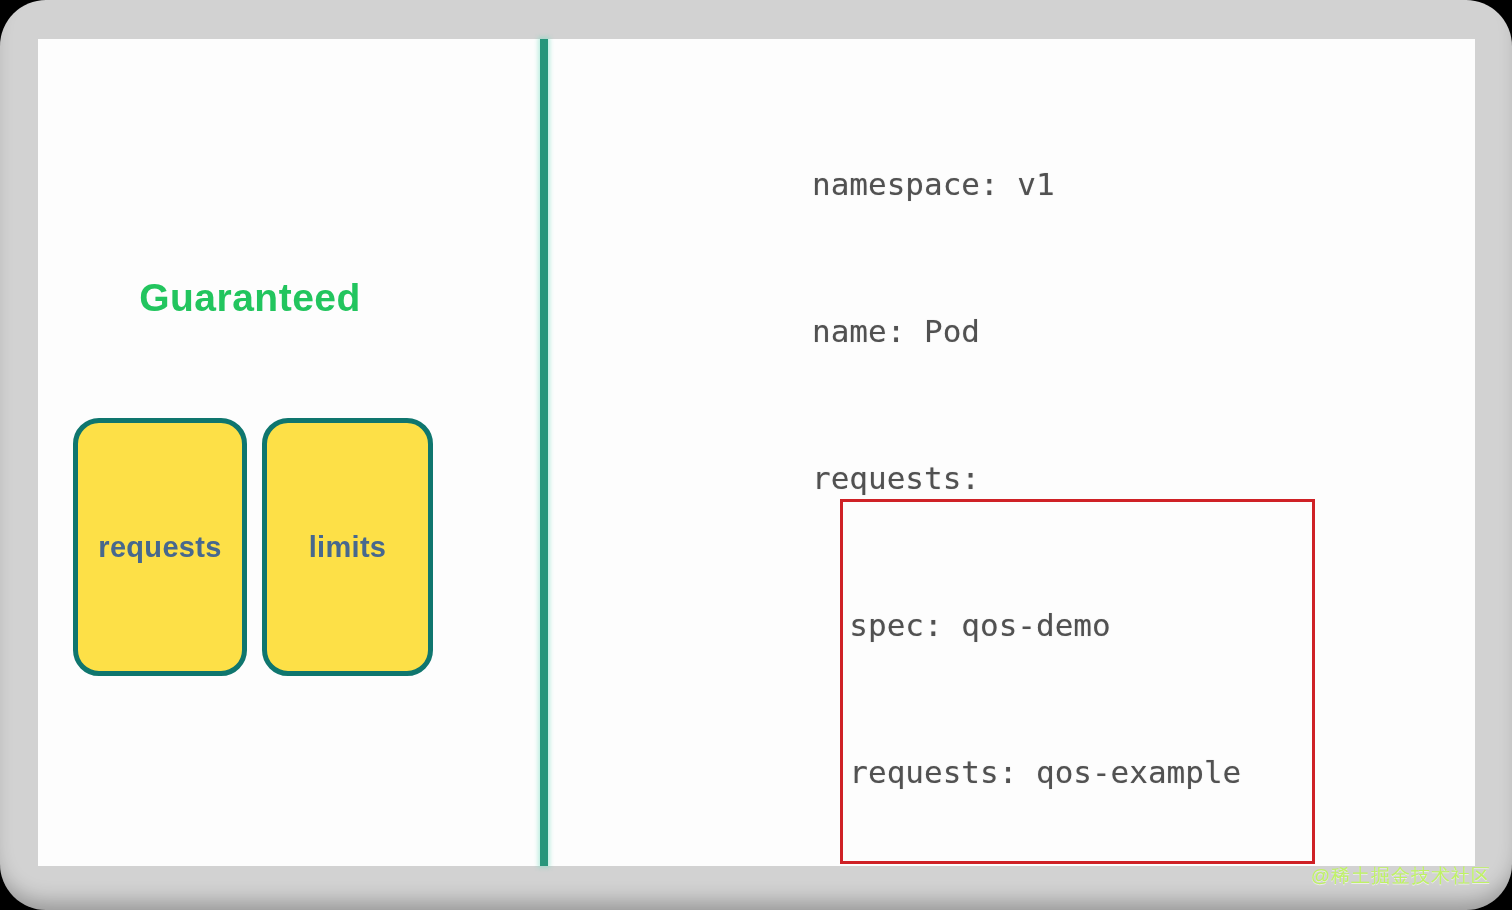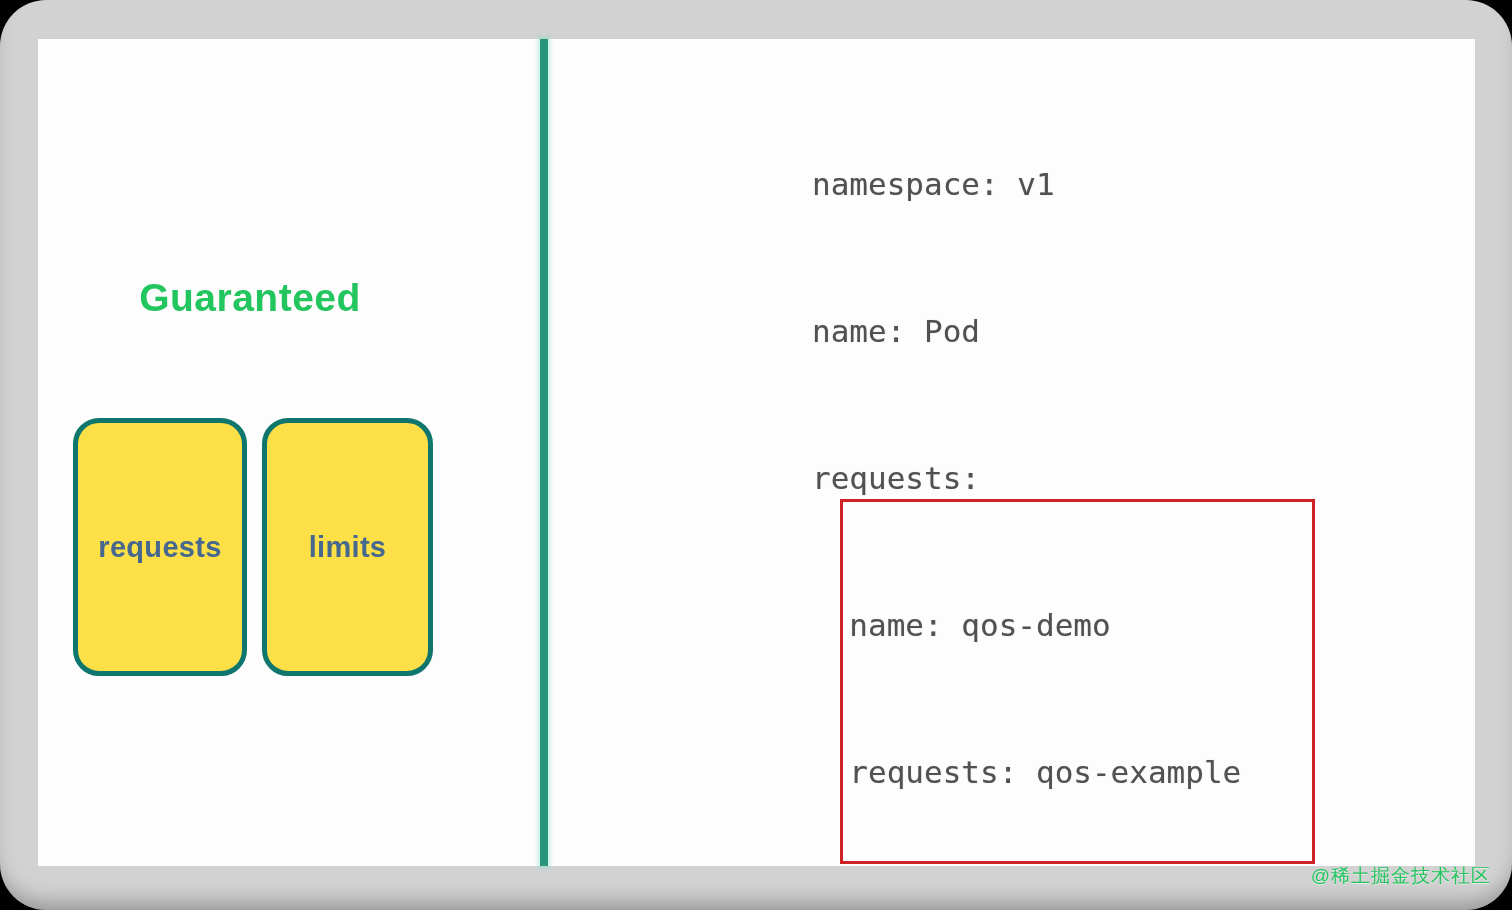--- a/index.html
+++ b/index.html
@@ -98,21 +98,21 @@
     height: 359px;
     border: 3px solid #cf2126;
     background: transparent;
   }
   
   .watermark {
     position: absolute;
     right: 21px;
     top: 863px;
     font-size: 19px;
-    color: #22c55e;
+    color: #bef264;
     letter-spacing: 1px;
     text-shadow: 0 1px 0 rgba(255,255,255,0.55);
   }
 </style>
 </head>
 <body>
 
 <div id="stage">
   <div class="frame"></div>
   <div class="slide"></div>
@@ -125,21 +125,21 @@
     <span class="label">requests</span>
   </div>
   <div class="qos-box limits">
     <span class="label">limits</span>
   </div>
 
   <div class="code">
     <div class="line">namespace: v1</div>
     <div class="line">name: Pod</div>
     <div class="line">requests:</div>
-    <div class="line">  name: qos-demo</div>
+    <div class="line">  spec: qos-demo</div>
     <div class="line">  requests: qos-example</div>
     <div class="line">spec:</div>
     
     
     
     
     
     
     
     

